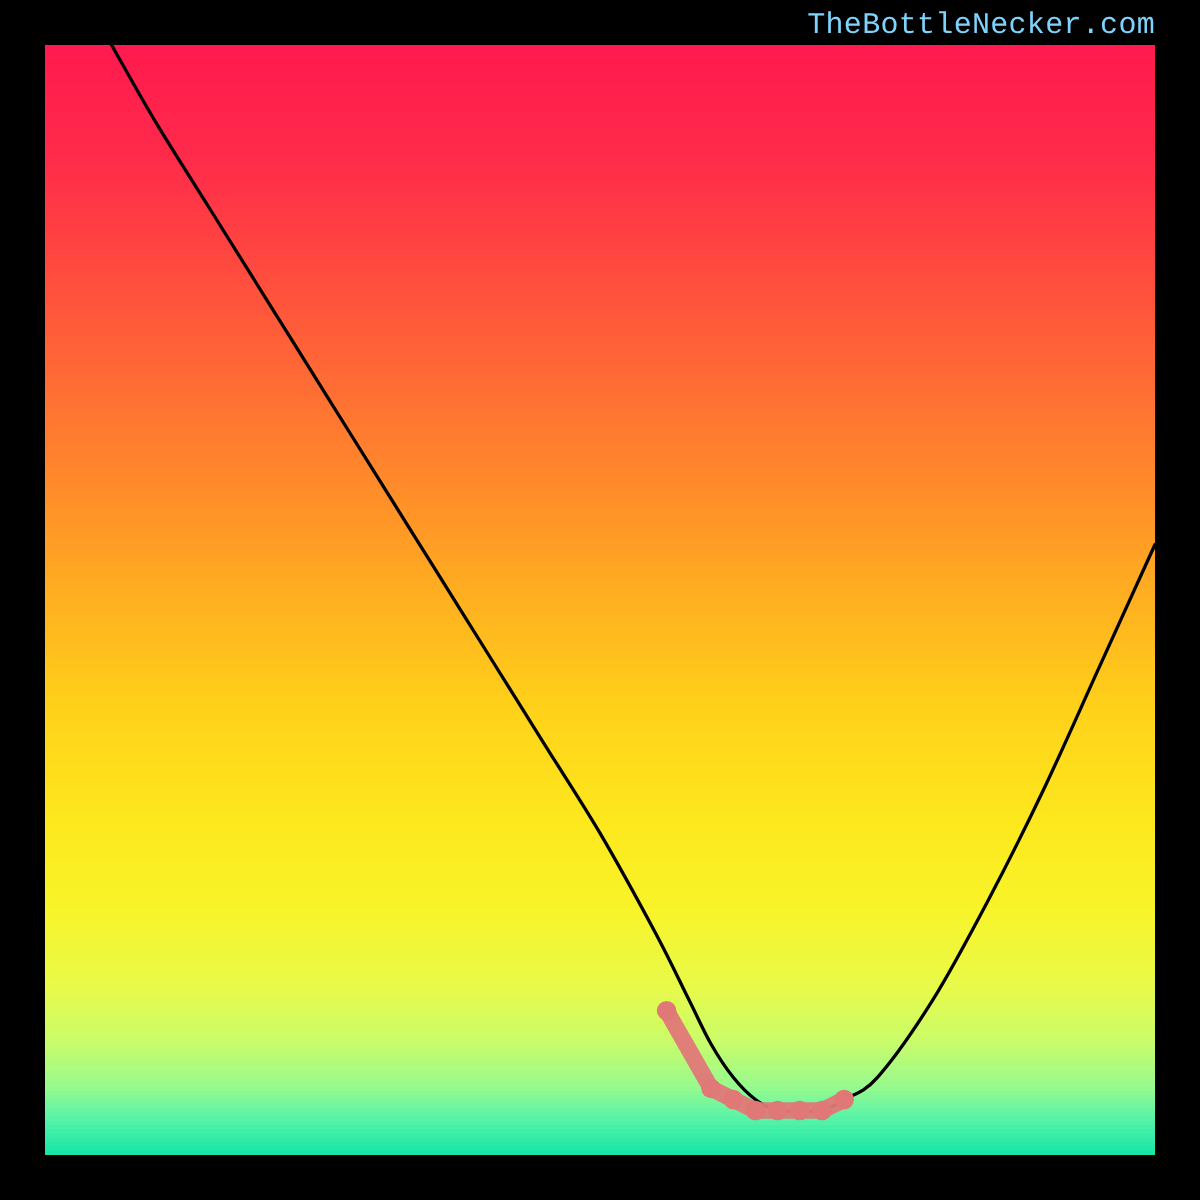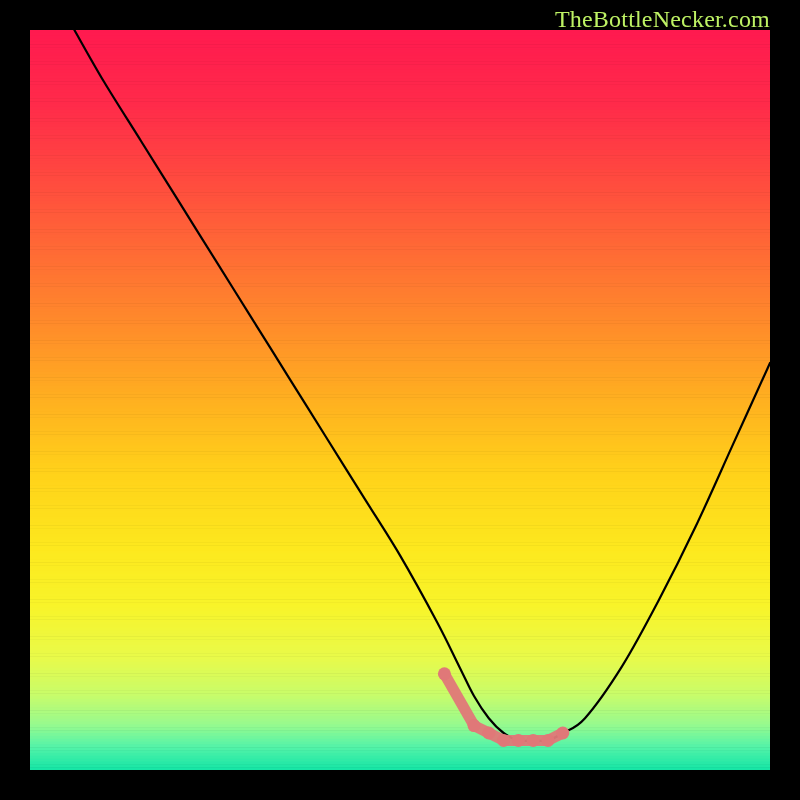--- a/index.html
+++ b/index.html
@@ -18,23 +18,23 @@
     height: 740px;
   }
   .gradient-bg {
     position: absolute;
     left: 0; top: 0; width: 100%; height: 100%;
   }
   .watermark {
     position: absolute;
     top: 6px;
     right: 30px;
-    font-family: Liberation Serif, serif;
-    font-size: 24px;
-    color: #bef264;
+    font-family: Liberation Mono, monospace;
+    font-size: 20px;
+    color: #7dd3fc;
     letter-spacing: 0.2px;
   }
   svg.curve {
     position: absolute;
     left: 0; top: 0; width: 100%; height: 100%;
     overflow: visible;
   }
 </style>
 </head>
 <body>

